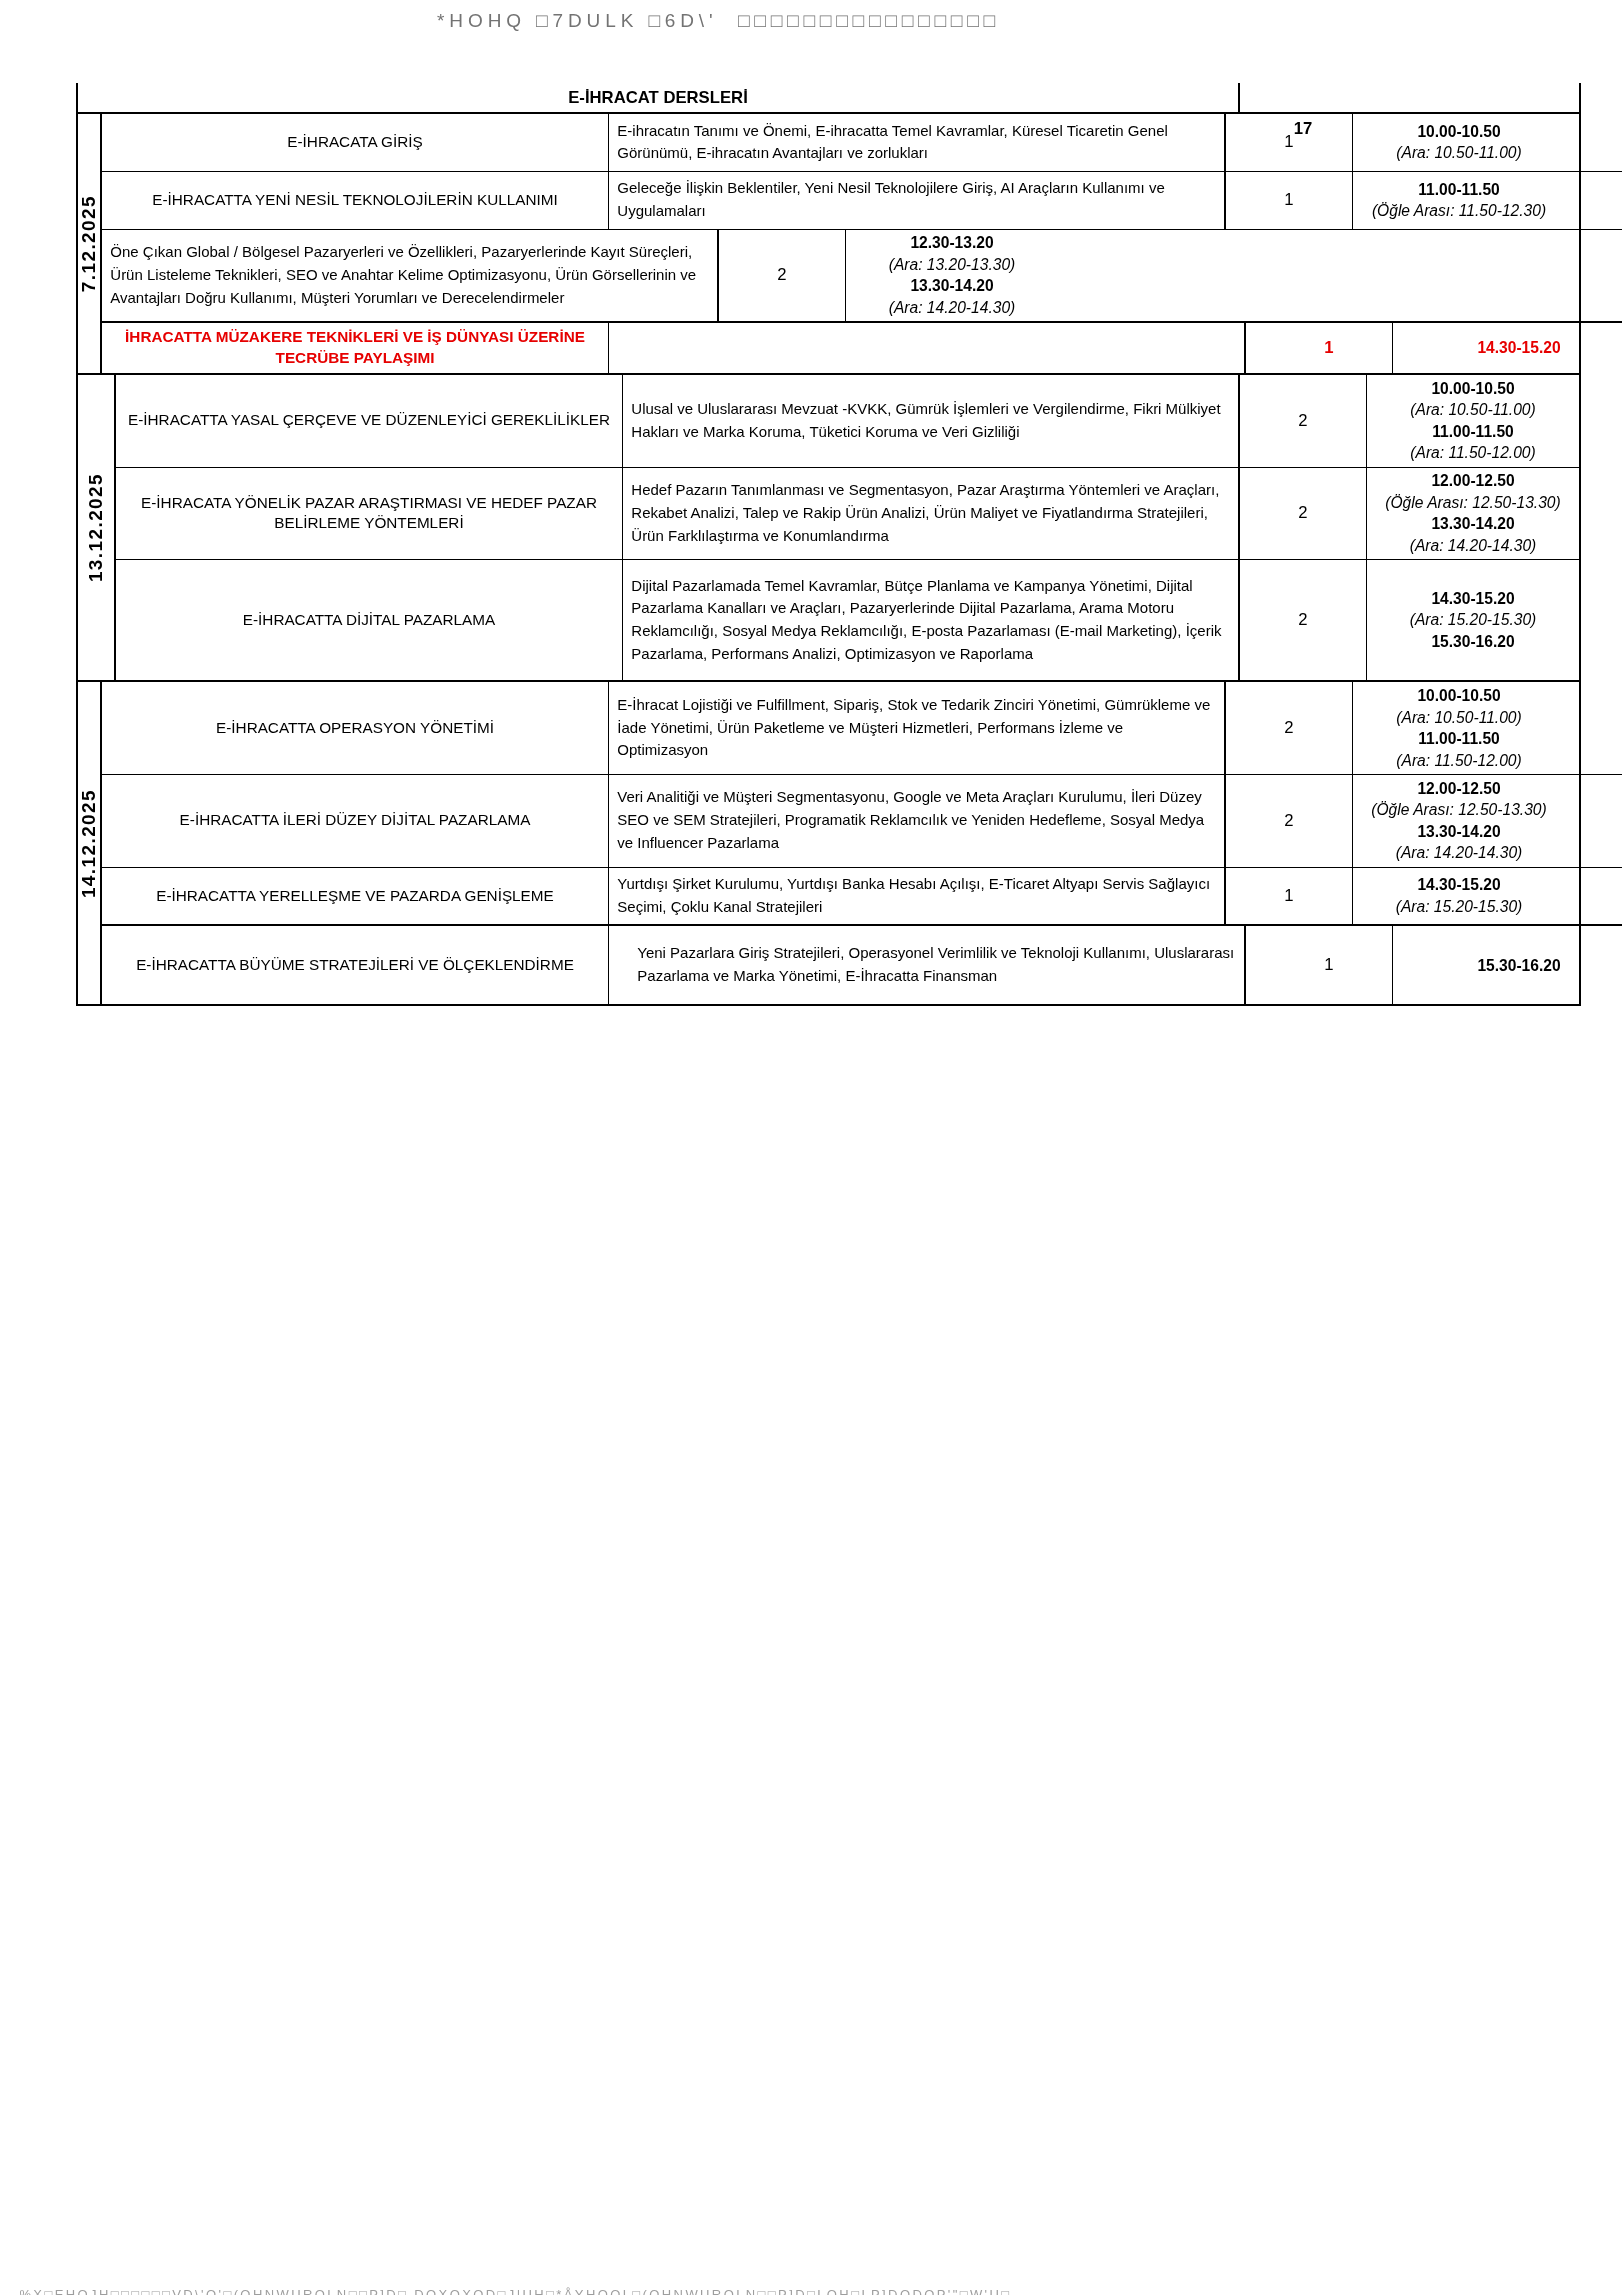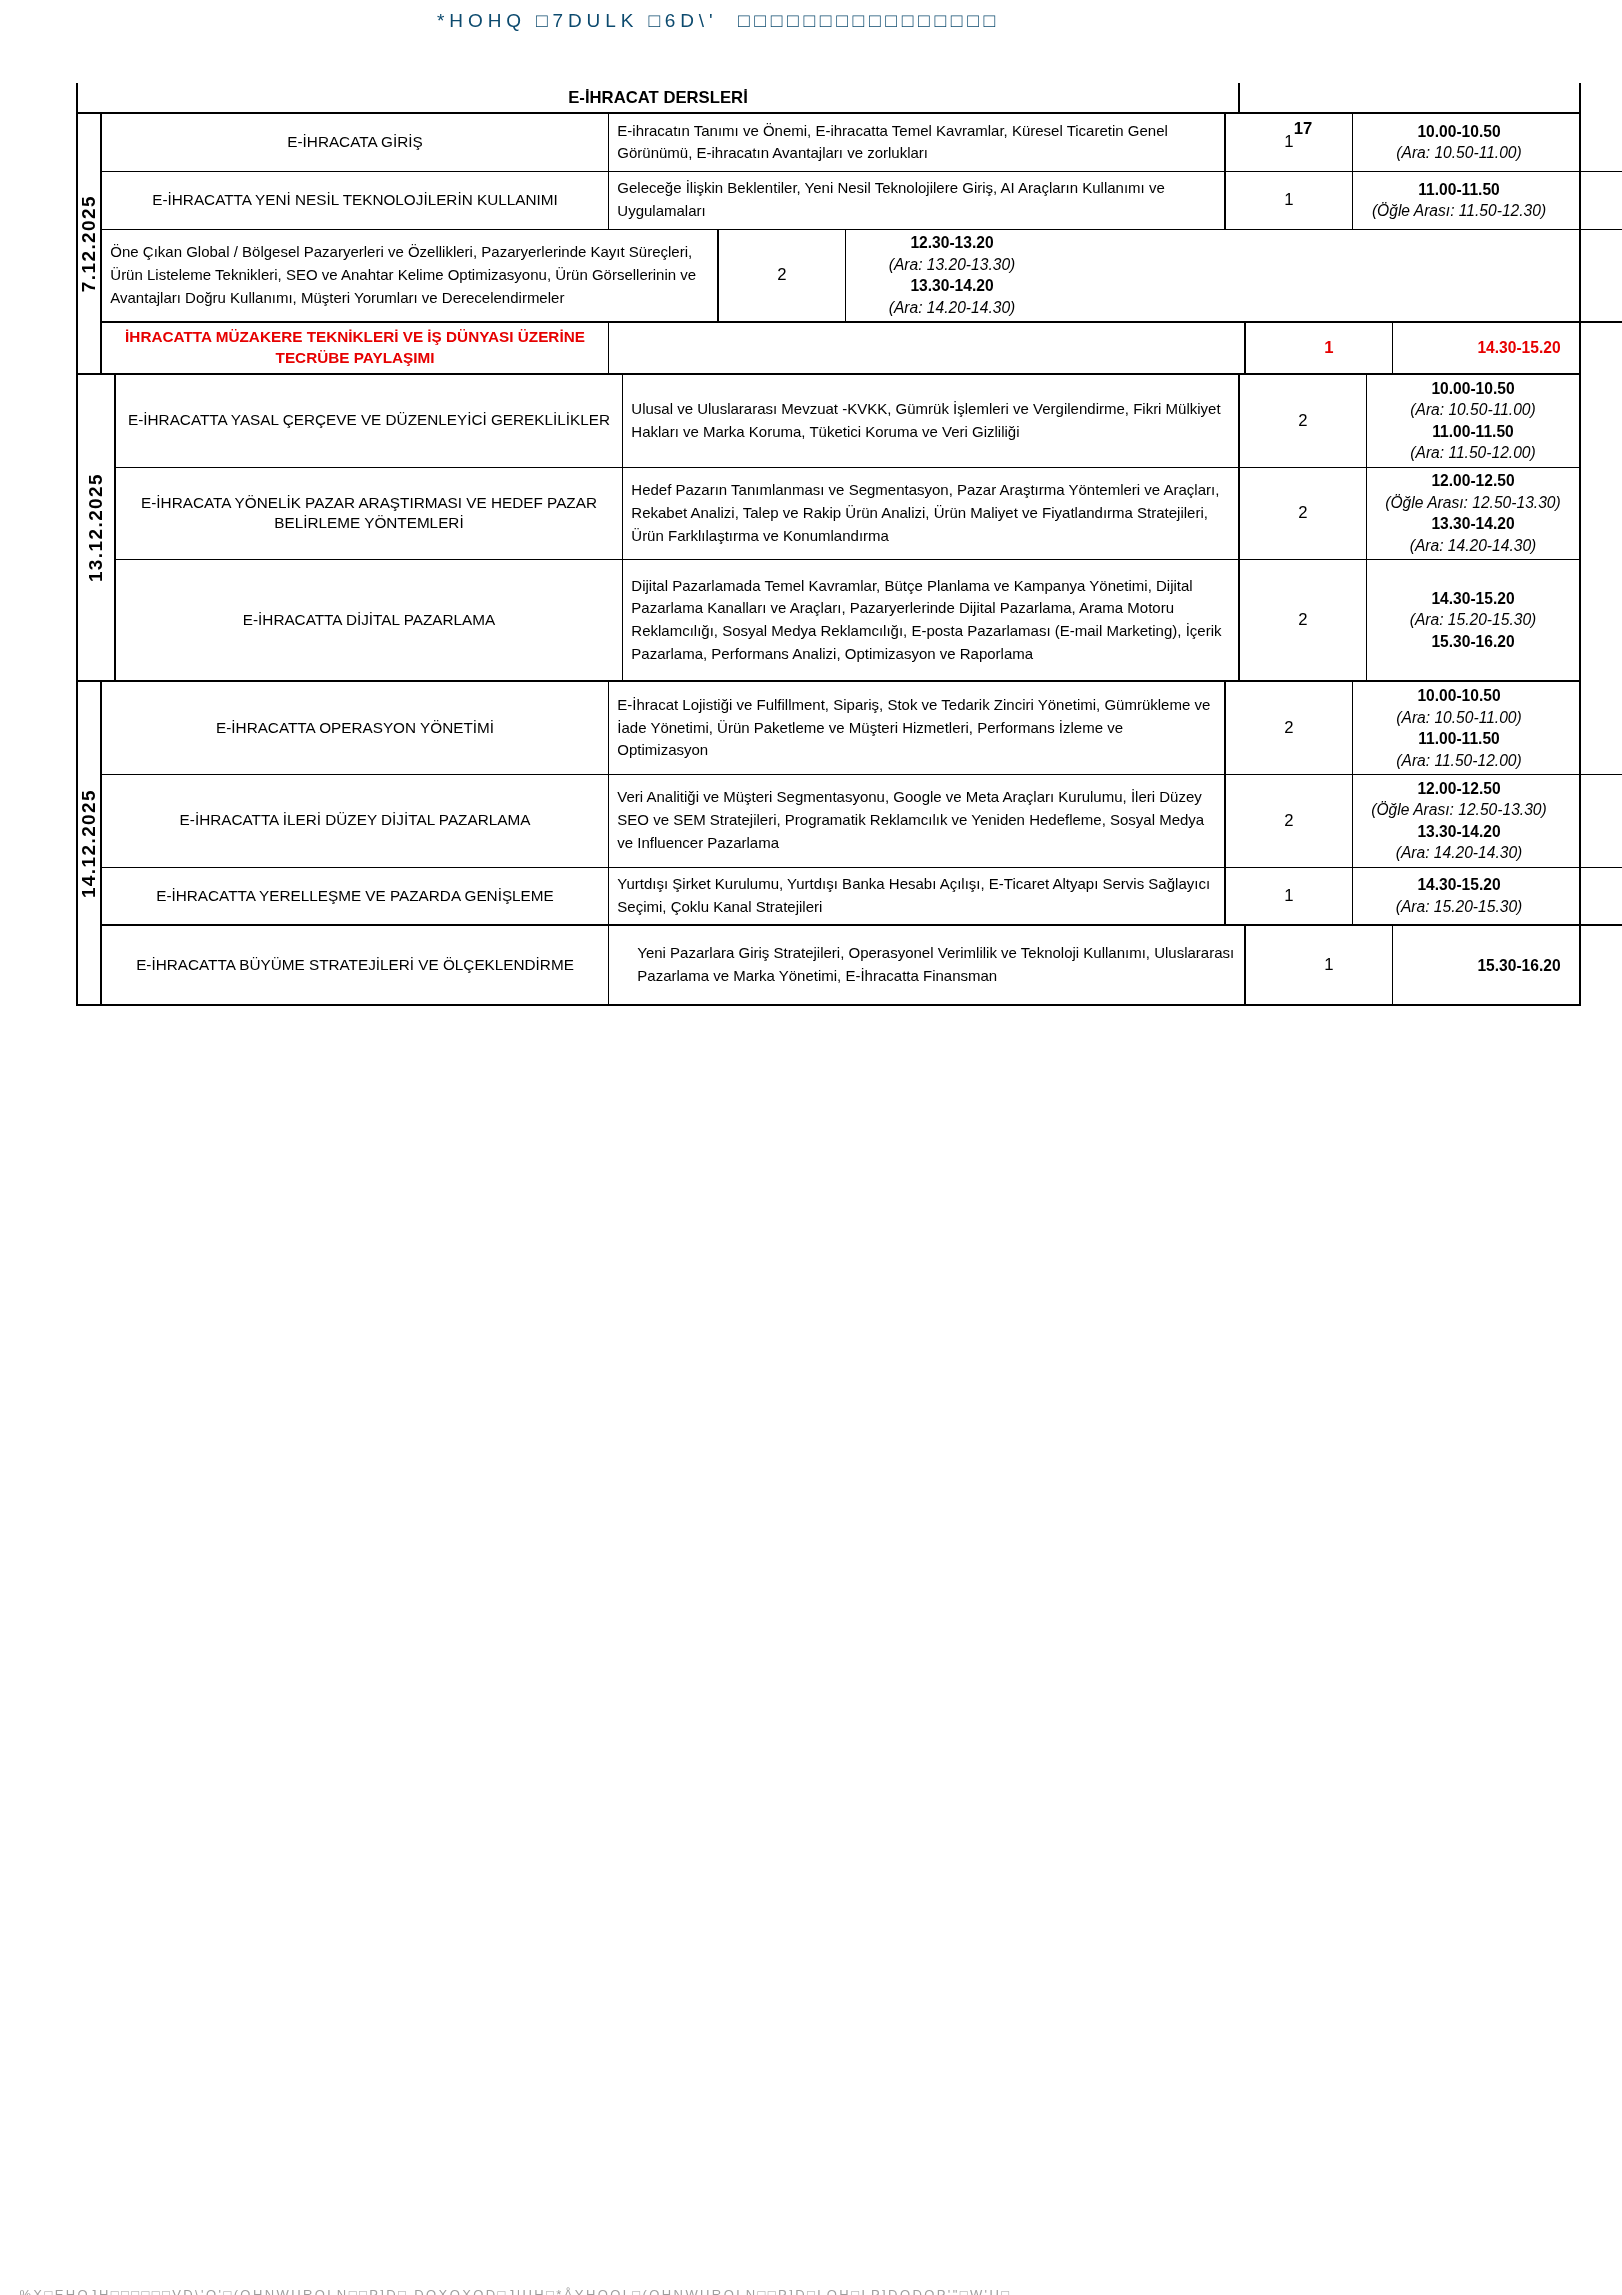--- a/index.html
+++ b/index.html
@@ -9,21 +9,21 @@
     background:#ffffff;
     font-family:"Liberation Sans",sans-serif;
     color:#000;
     overflow:hidden;
   }
   
   .doc-title{
     position:absolute;top:9.7px;left:0;width:1437px;
     text-align:center;
     font-size:19px;letter-spacing:4.9px;white-space:pre;
-    color:#0c4a6e;
+    color:#737373;
   }
   
   .schedule{
     position:absolute;left:76px;top:83px;width:1501px;
     border-left:2.8px solid #000;
     border-right:2.8px solid #000;
     border-bottom:2.8px solid #000;
     box-sizing:content-box;
   }
   .schedule *{box-sizing:border-box;}

